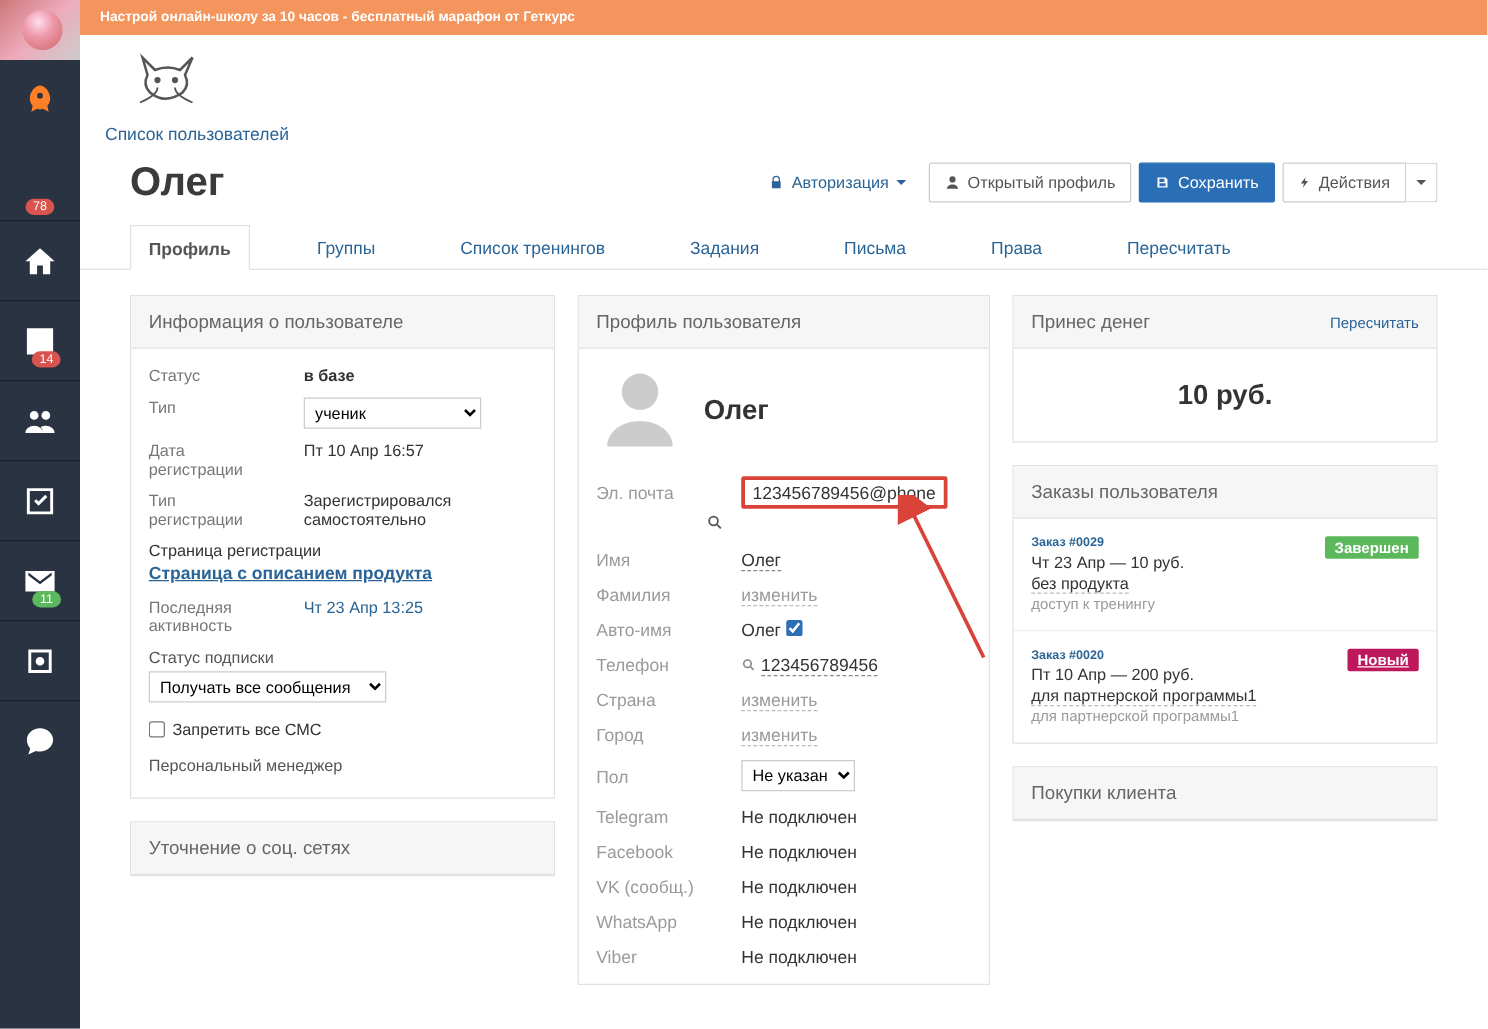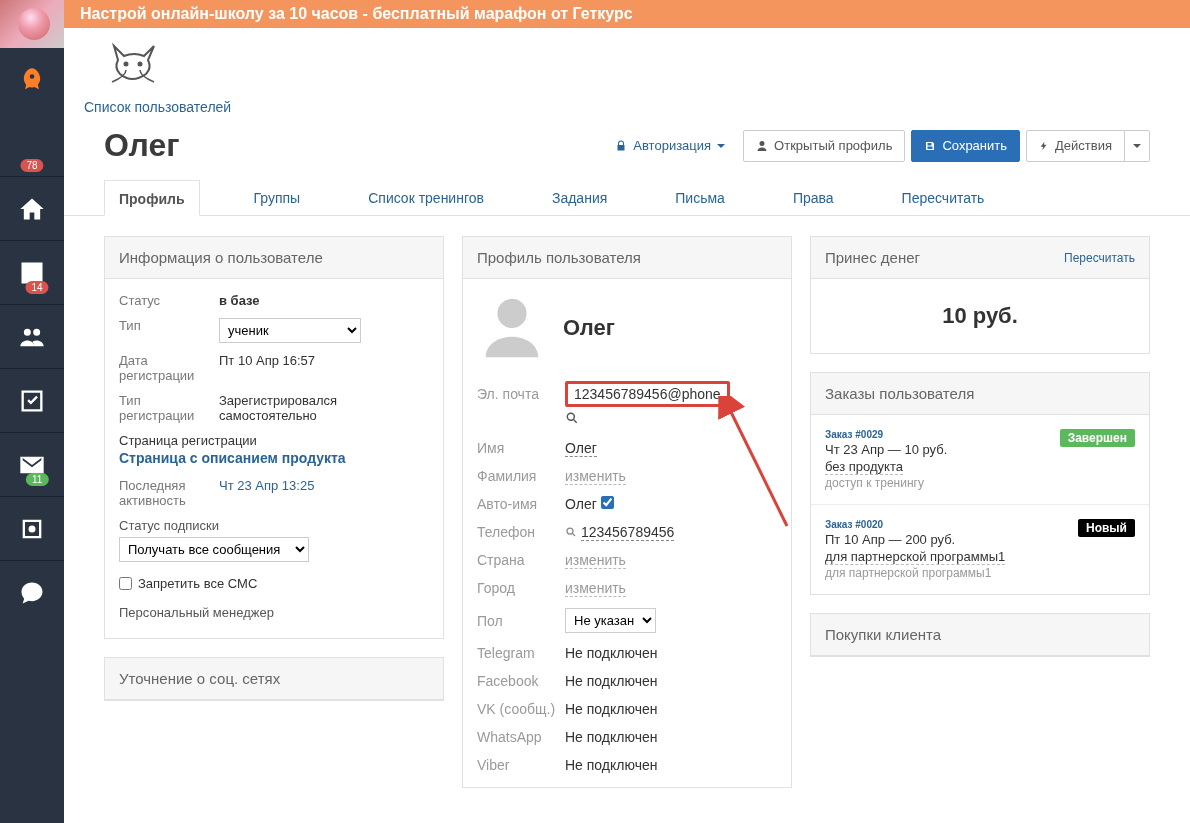--- a/index.html
+++ b/index.html
@@ -13,21 +13,21 @@
 .side-item { height: 64px; display: flex; align-items: center; justify-content: center; position: relative; cursor: pointer; }
 .side-item.divider { border-top: 1px solid #1a222e; }
 .side-item svg { width: 28px; height: 28px; fill: #fff; }
 .side-item.rocket svg { fill: #ff7f27; }
 .side-badge { position: absolute; background: #d9534f; color: #fff; border-radius: 10px; padding: 1px 6px; font-size: 10px; left: 50%; transform: translateX(-50%); }
 .side-badge.below { bottom: 4px; }
 .side-badge.overlap { bottom: 10px; left: 58%; }
 .side-badge-green { background: #5cb85c; }
 
 .main { flex: 1; display: flex; flex-direction: column; }
-.topbanner { background: #f3955c; color: #fff; height: 28px; line-height: 28px; padding-left: 16px; font-size: 16px; font-weight: bold; }
+.topbanner { background: #f3955c; color: #fff; height: 28px; line-height: 28px; padding-left: 16px; font-size: 11px; font-weight: bold; }
 .logo-row { padding: 12px 40px 6px; }
 .logo-svg { width: 60px; height: 46px; }
 .breadcrumb { padding: 4px 20px 8px; }
 .breadcrumb a { color: #2a6496; font-size: 14px; }
 
 .headline { display: flex; align-items: center; justify-content: space-between; padding: 4px 40px 8px; }
 .headline h1 { font-size: 32px; font-weight: bold; color: #3b3b3b; }
 .headline-actions { display: flex; gap: 6px; align-items: center; }
 .btn { border: 1px solid #ccc; background: #fff; color: #555; padding: 6px 12px; font-size: 13px; border-radius: 2px; display: inline-flex; align-items: center; gap: 6px; cursor: pointer; line-height: 18px; }
 .btn-link { border: none; background: none; color: #2a6496; }
@@ -41,51 +41,51 @@
 .cols { display: flex; gap: 18px; padding: 20px 40px; align-items: flex-start; }
 .col { display: flex; flex-direction: column; gap: 18px; }
 .col-left { width: 340px; }
 .col-mid { width: 330px; }
 .col-right { flex: 1; }
 
 .panel { border: 1px solid #e1e1e1; }
 .panel-head { background: #f6f6f6; border-bottom: 1px solid #e1e1e1; padding: 12px 14px; color: #666; font-size: 15px; display:flex; justify-content:space-between; align-items:center; }
 .panel-body { padding: 14px; }
 
-.info-row { display: flex; margin-bottom: 10px; font-size: 13px; }
+.info-row { display: flex; margin-bottom: 10px; font-size: 13px; gap: 24px; }
 .info-label { width: 100px; color: #777; }
 .info-val { flex: 1; color: #333; }
 .info-val.strong { font-weight: bold; }
 .link { color: #2a6496; cursor: pointer; }
-.link.bold { font-weight: bold; }
+.link.bold { font-weight: bold; text-decoration: underline; }
 select, .sel { border: 1px solid #ccc; padding: 3px 4px; font-size: 13px; background:#fff; }
 
 .profile-ava { width: 70px; height: 70px; }
 .prof-top { display:flex; gap: 16px; align-items:center; margin-bottom: 18px; }
 .prof-top h2 { font-size: 22px; font-weight: bold; }
-.prow { display:flex; margin-bottom:12px; font-size:14px; align-items:center; }
+.prow { display:flex; margin-bottom:12px; font-size:14px; align-items:center;gap:28px; }
 .plabel { width: 88px; color:#9a9a9a; }
 .pval { flex:1; color:#333; }
 .muted-link { color:#9a9a9a; border-bottom:1px dashed #bbb; cursor:pointer; }
 .val-dashed { border-bottom:1px dashed #888; }
 .redbox { border: 3px solid #d9433a; padding: 2px 6px; display:inline-block; border-radius:2px; }
 
 .money { text-align:center; font-size:22px; font-weight:bold; padding: 24px 0; }
 .recalc { color:#2a6496; font-size:12px; cursor:pointer; }
 
 .order { padding: 14px; border-bottom: 1px solid #eee; display:flex; gap:12px; align-items:flex-start; }
 .order:last-child { border-bottom:none;gap:16px; }
 .order-main { flex:1; }
 .order-title { color:#2a6496; font-size:10px; font-weight:bold; cursor:pointer; }
 .order-meta { font-size:13px; color:#333; margin-top:2px; }
 .order-sub { border-bottom: 1px dashed #bbb; display:inline; }
 .order-smallgrey { color:#9a9a9a; font-size:12px; margin-top:2px; }
 .badge { font-size:12px; color:#fff; padding:2px 8px; border-radius:2px; font-weight:bold; }
 .badge.green { background:#5cb85c; }
-.badge.orange { background:#000000; }
+.badge.orange { background:#be185d;text-decoration:underline; }
 
 .purchase { padding: 14px; font-size:13px; }
 .purchase-title { color:#2a6496; font-weight:bold; cursor:pointer; }
 .pill-green { background:#5cb85c; color:#fff; font-size:12px; padding:1px 8px; border-radius:2px; font-weight:bold; display:inline-block; }
 
 .arrow-annot { position:absolute; pointer-events:none; }
 
 .chk { display:flex; align-items:center; gap:6px; font-size:13px; margin-top:6px; }
 .small-label { font-size:13px; color:#555; margin-bottom:4px; }
 

